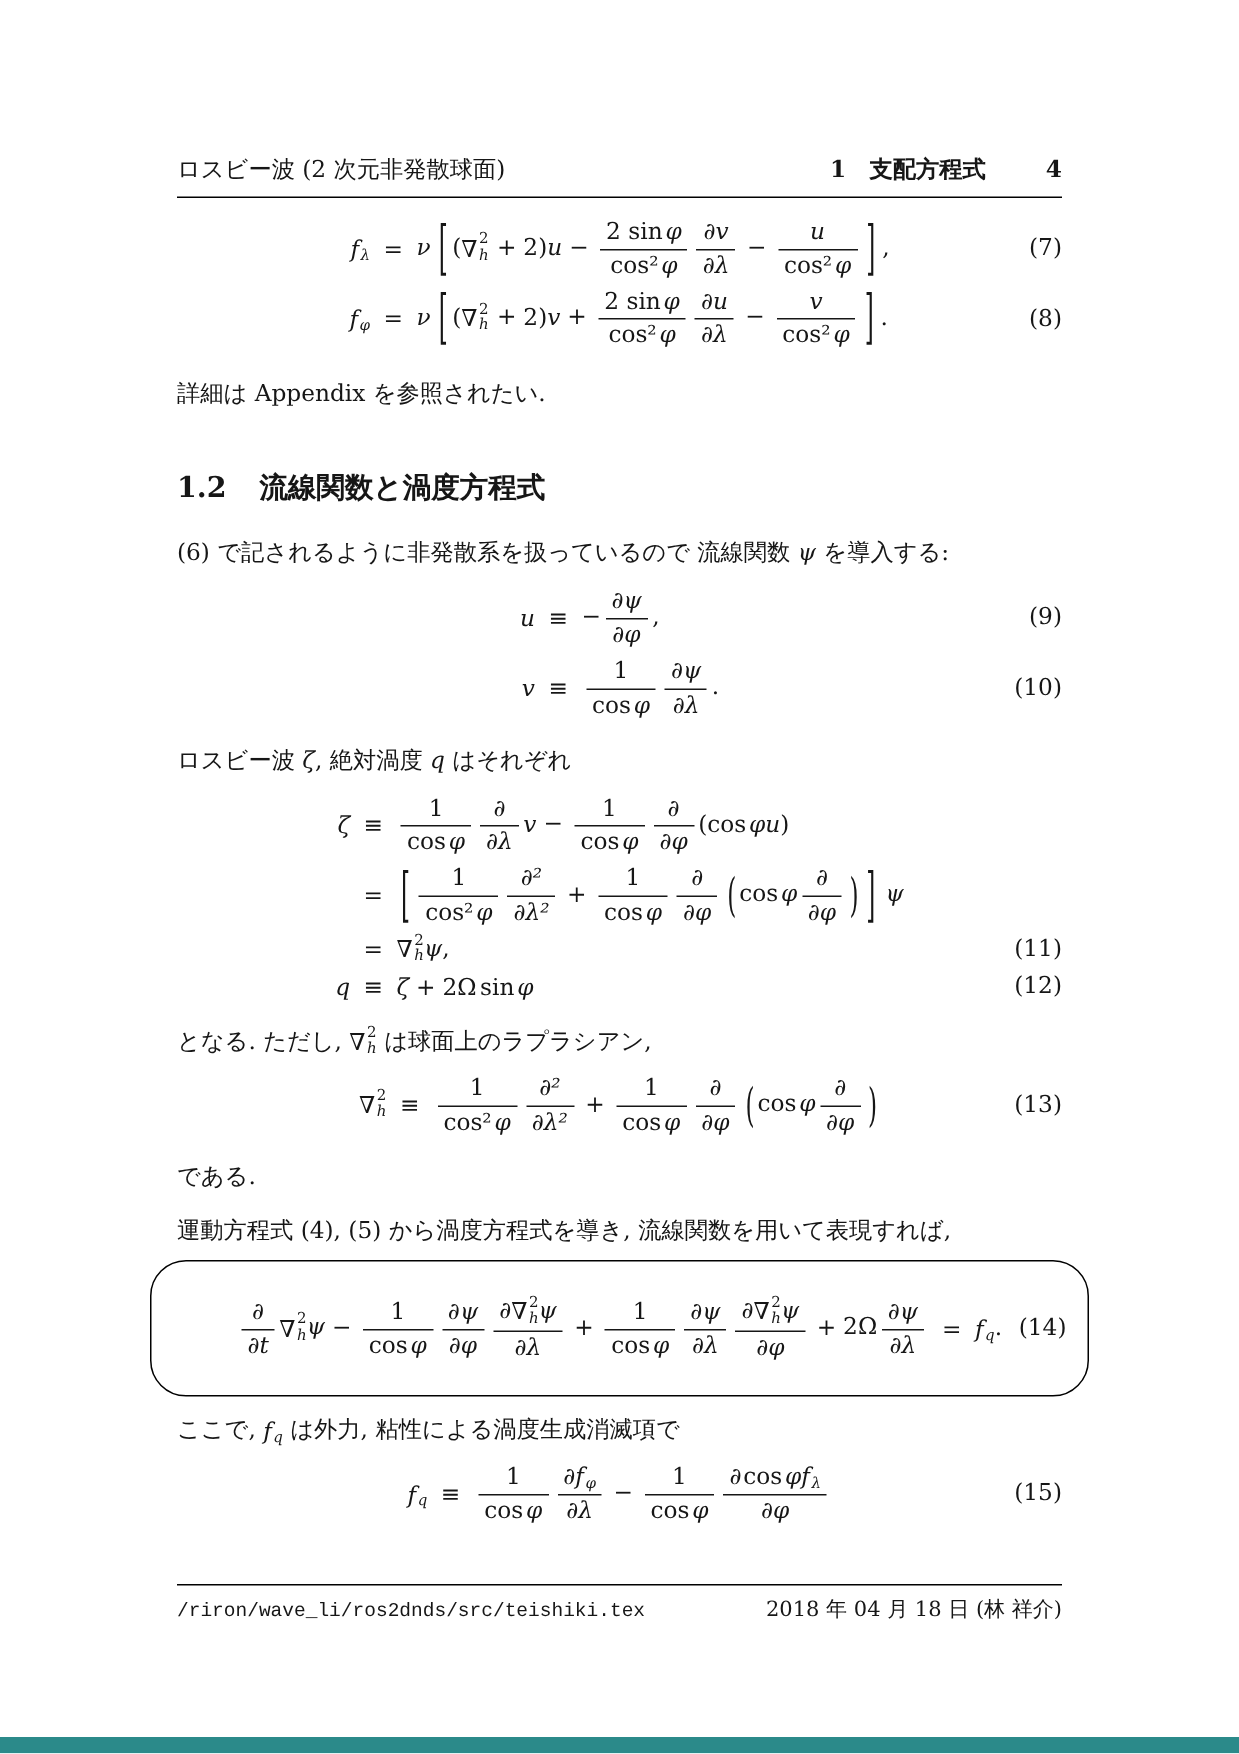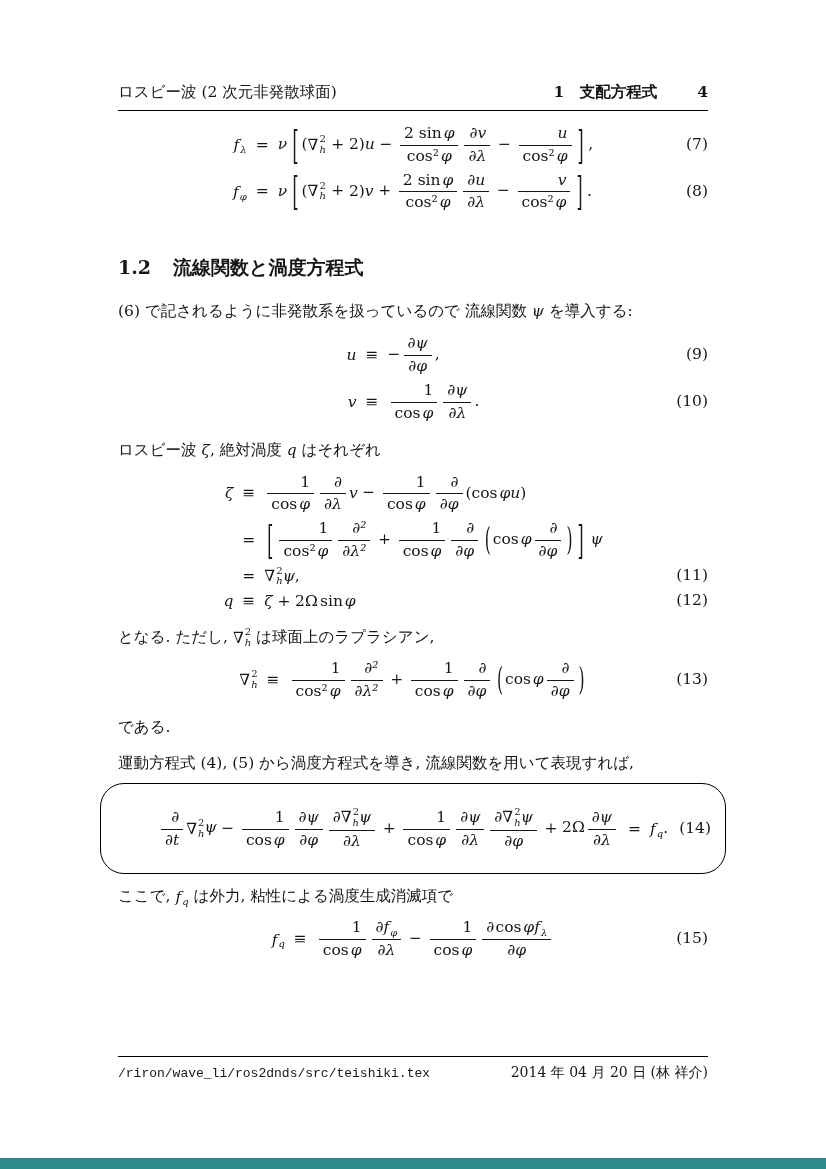--- a/index.html
+++ b/index.html
@@ -1,38 +1,38 @@
 <!DOCTYPE html>
 <html><head>
 <meta charset="utf-8">
 <style>
   html,body{margin:0;padding:0;background:#ffffff;}
   .page{width:826px;height:1169px;position:relative;background:#ffffff;overflow:hidden;
         font-family:"DejaVu Serif","Liberation Serif",serif;color:#161616;}
   .body{position:absolute;left:118px;width:590px;top:0;}
-  .header{display:flex;justify-content:space-between;align-items:center;margin-top:82px;font-size:15.5px;}
+  .header{display:flex;justify-content:space-between;align-items:center;margin-top:103px;font-size:15.5px;}
   .hright{font-weight:bold;display:flex;}
   .hsec{margin-right:40px;}
   .headrule{border:none;border-top:1.4px solid #000;margin:7px 0 0 0;}
   .para{font-size:15.5px;line-height:1.55;margin:0;}
   .secheading{font-size:19px;font-weight:bold;}
   .secheading .secnum{margin-right:22px;}
   .eqblock{position:relative;}
   .eqgroup{display:table;margin:0 auto;border-collapse:separate;border-spacing:0 5px;font-size:15.5px;}
   .eqrow{display:table-row;}
   .lhs{display:table-cell;text-align:right;vertical-align:middle;white-space:nowrap;}
   .rel{display:table-cell;padding:0 9px;vertical-align:middle;}
   .rhs{display:table-cell;text-align:left;vertical-align:middle;white-space:nowrap;}
   .eqno{position:absolute;right:0;font-size:15.5px;}
   .roundbox{border:1.4px solid #000;border-radius:24px;padding:17px 14px;margin-left:-18px;margin-right:-18px;position:relative;}
   .roundbox .eqno{right:14px;}
   .tm{font-style:italic;}
   .to{margin:0 0.3em;}
   .frac{display:inline-block;vertical-align:middle;margin:0 3px;text-align:center;}
-  .frac .num{display:block;padding:1px 4px 2px;border-bottom:1px solid #161616;line-height:1.15;white-space:nowrap;text-align:right;}
+  .frac .num{display:block;padding:1px 4px 2px;border-bottom:1px solid #161616;line-height:1.15;white-space:nowrap;}
   .frac .den{display:block;padding:2px 4px 0;line-height:1.15;white-space:nowrap;}
   .ss{display:inline-flex;align-items:center;vertical-align:middle;}
   .stack{display:inline-flex;flex-direction:column;font-size:10px;line-height:1.05;margin-left:1px;}
   .stack .sub{font-style:italic;}
   .stack.subonly{transform:translateY(5px);}
   .bigbr{display:inline-block;vertical-align:middle;transform:scaleY(2.55);margin:0 3px;}
   .bigpar{display:inline-block;vertical-align:middle;transform:scaleY(2.0);margin:0 2px;}
   .spacer{display:inline-block;}
   .footer{position:absolute;left:118px;width:590px;top:1056px;}
   .footrule{border-top:1.4px solid #000;margin-bottom:7px;}
@@ -86,20 +86,21 @@
                   <span class="stack">
                     <span class="sup">2</span>
                     <span class="sub">h</span>
                   </span>
                 </span><span class="spacer" style="width: 0.05em;"></span><span class="tr to">+</span><span class="tr">2)</span><span class="tm">v</span><span class="tr to">+</span><span class="frac"><span class="num"><span class="tr">2 sin</span><span class="spacer" style="width: 0.12em;"></span><span class="tm">φ</span></span><span class="den"><span class="tr">cos²</span><span class="spacer" style="width: 0.12em;"></span><span class="tm">φ</span></span></span><span class="frac"><span class="num"><span class="tm">∂u</span></span><span class="den"><span class="tm">∂λ</span></span></span><span class="tr to">−</span><span class="frac"><span class="num"><span class="tm">v</span></span><span class="den"><span class="tr">cos²</span><span class="spacer" style="width: 0.12em;"></span><span class="tm">φ</span></span></span><span class="bigbr">]</span><span class="spacer" style="width: 0.1em;"></span><span class="tr">.</span></div>
             </div>
           </div>
           <span class="eqno" style="top: 16px;">(7)</span>
           <span class="eqno" style="top: 63px;">(8)</span>
         </div>
+        <p class="para" style="margin-top: 12px;"><span class="tj">詳細は Appendix を参照されたい.</span></p>
         <div class="secheading" style="margin-bottom: 18px; margin-top: 38px;"><span class="secnum">1.2</span><span>流線関数と渦度方程式</span></div>
         <p class="para" style="margin-top: 0px;"><span class="tj">(6) で記されるように非発散系を扱っているので 流線関数 </span><span class="tm">ψ</span><span class="tj"> を導入する:</span></p>
         <div class="eqblock" style="margin-top: 6px;">
           <div class="eqgroup">
             <div class="eqrow">
               <div class="lhs"><span class="tm">u</span></div>
               <div class="rel">≡</div>
               <div class="rhs"><span class="tr">−</span><span class="frac"><span class="num"><span class="tm">∂ψ</span></span><span class="den"><span class="tm">∂φ</span></span></span><span class="tr">,</span></div>
             </div>
             <div class="eqrow">
@@ -232,17 +233,17 @@
             </div>
           </div>
           <span class="eqno" style="top: 16px;">(15)</span>
         </div>
       </div>
   </div>
   <div class="footer">
     <div class="footrule"></div>
     <div class="footrow">
       <span class="fleft">/riron/wave_li/ros2dnds/src/teishiki.tex</span>
-      <span class="fright">2014 年 04 月 20 日 (林 祥介)</span>
+      <span class="fright">2018 年 04 月 18 日 (林 祥介)</span>
     </div>
   </div>
   <div class="bottombar" style="background: rgb(43, 138, 138);"></div>
 </div>
 
 </body></html>

